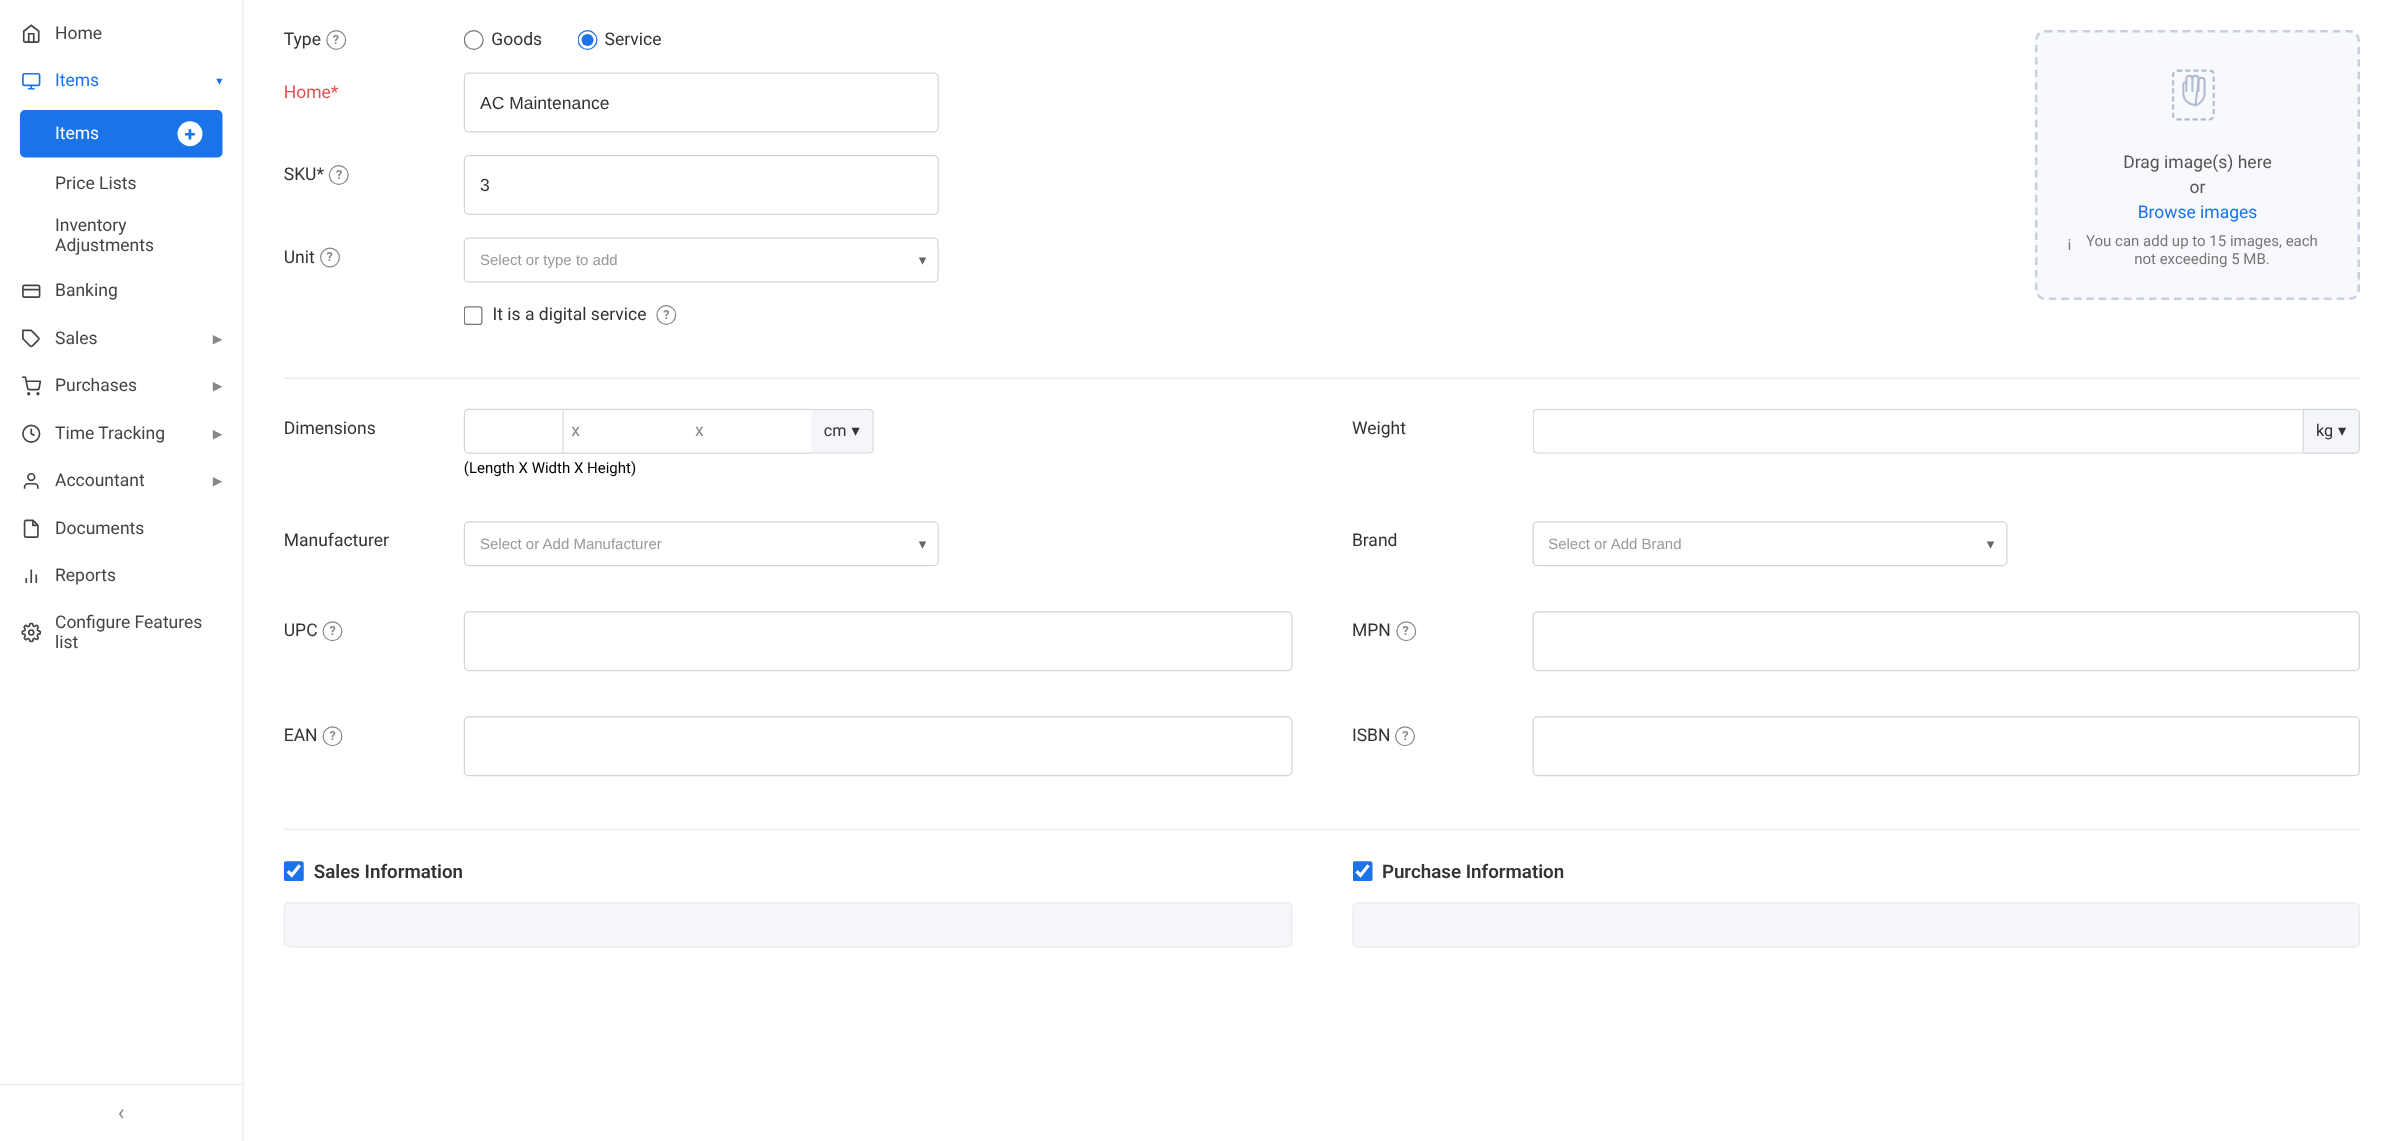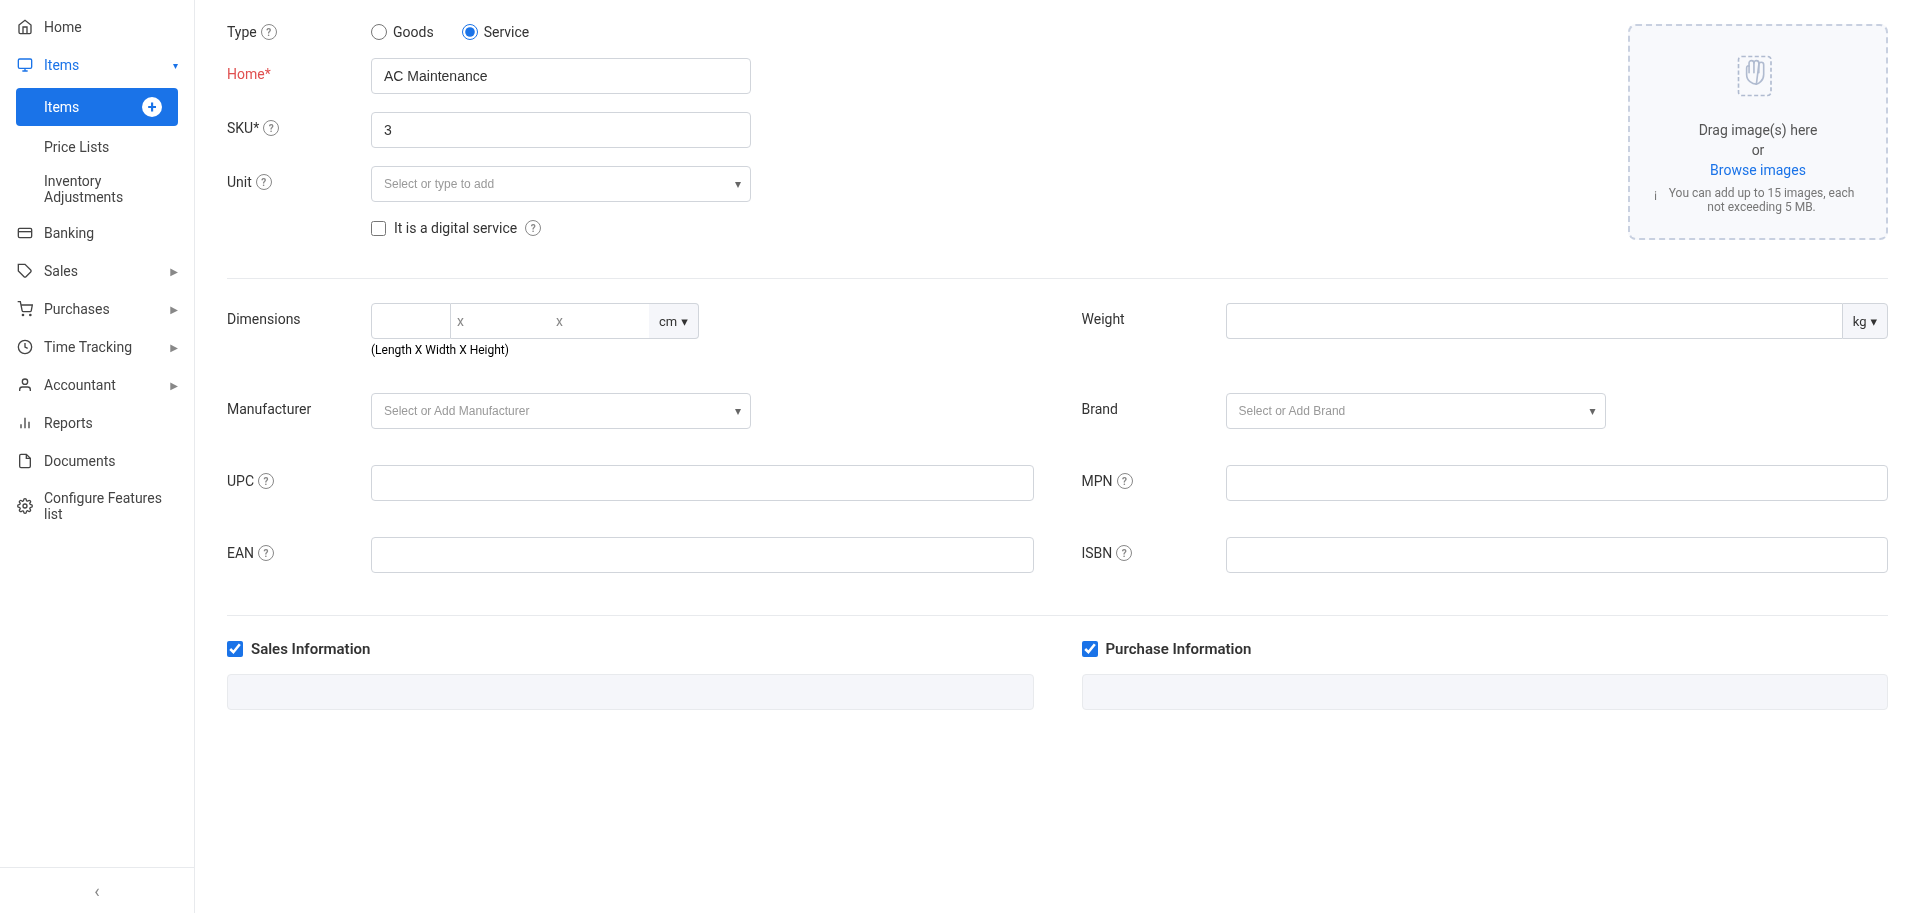--- a/index.html
+++ b/index.html
@@ -22,21 +22,21 @@
 
     .sidebar-collapse { padding: 12px 16px; border-top: 1px solid #e8eaed; cursor: pointer; color: #888; font-size: 18px; text-align: center; }
 
     
     .main { flex: 1; display: flex; flex-direction: column; height: 100%; overflow: hidden; }
     .main-header { display: flex; align-items: center; justify-content: space-between; padding: 16px 32px; background: #fff; border-bottom: 1px solid #e8eaed; }
     .main-title { font-size: 22px; font-weight: 600; color: #222; }
     .close-btn { width: 32px; height: 32px; display: flex; align-items: center; justify-content: center; cursor: pointer; color: #666; font-size: 20px; border-radius: 4px; }
 
     .main-body { flex: 1; overflow-y: auto; padding: 24px 32px 80px; background: #fff; position: relative; }
-    .form-input { width: 100%; height: 36px; border: 1px solid #d1d5db; border-radius: 4px; padding: 0 12px; font-size: 14px; color: #333; outline: none; background: #fff; }
+    .form-input { width: 100%; height: 48px; border: 1px solid #d1d5db; border-radius: 4px; padding: 0 12px; font-size: 14px; color: #333; outline: none; background: #fff; }
     .form-select { width: 100%; height: 36px; border: 1px solid #d1d5db; border-radius: 4px; padding: 0 32px 0 12px; font-size: 12px; color: #999; outline: none; background: #fff; appearance: none; cursor: pointer; position: relative; }
     .select-wrapper { position: relative; width: 100%; max-width: 380px; }
     .select-wrapper::after { content: '▾'; position: absolute; right: 10px; top: 50%; transform: translateY(-50%); pointer-events: none; color: #666; font-size: 12px; }
 
     
     .type-row { display: flex; align-items: center; gap: 24px; margin-bottom: 18px; }
     .type-label { width: 120px; flex-shrink: 0; font-size: 14px; color: #333; display: flex; align-items: center; gap: 4px; }
     .radio-group { display: flex; align-items: center; gap: 28px; }
     .radio-option { display: flex; align-items: center; gap: 6px; cursor: pointer; font-size: 14px; color: #333; }
     .radio-option input[type="radio"] { width: 16px; height: 16px; accent-color: #1a73e8; cursor: pointer; }
@@ -186,36 +186,36 @@
             <circle cx="12" cy="7" r="4"></circle>
           </svg>
       </span>
       <span class="nav-label">Accountant</span>
       <span class="chevron">▶</span>
     </div>
 
     <div class="nav-item">
       <span class="nav-icon">
         <svg width="16" height="16" viewBox="0 0 24 24" fill="none" stroke="currentColor" stroke-width="2">
+            <path d="M14 2H6a2 2 0 00-2 2v16a2 2 0 002 2h12a2 2 0 002-2V8z"></path>
+            <polyline points="14,2 14,8 20,8"></polyline>
+          </svg>
+      </span>
+      <span class="nav-label">Documents</span>
+    </div>
+
+    <div class="nav-item">
+      <span class="nav-icon">
+        <svg width="16" height="16" viewBox="0 0 24 24" fill="none" stroke="currentColor" stroke-width="2">
             <line x1="18" y1="20" x2="18" y2="10"></line>
             <line x1="12" y1="20" x2="12" y2="4"></line>
             <line x1="6" y1="20" x2="6" y2="14"></line>
           </svg>
       </span>
       <span class="nav-label">Reports</span>
-    </div>
-
-    <div class="nav-item">
-      <span class="nav-icon">
-        <svg width="16" height="16" viewBox="0 0 24 24" fill="none" stroke="currentColor" stroke-width="2">
-            <path d="M14 2H6a2 2 0 00-2 2v16a2 2 0 002 2h12a2 2 0 002-2V8z"></path>
-            <polyline points="14,2 14,8 20,8"></polyline>
-          </svg>
-      </span>
-      <span class="nav-label">Documents</span>
     </div>
 
     <div class="nav-item">
       <span class="nav-icon">
         <svg width="16" height="16" viewBox="0 0 24 24" fill="none" stroke="currentColor" stroke-width="2">
             <circle cx="12" cy="12" r="3"></circle>
             <path d="M19.4 15a1.65 1.65 0 00.33 1.82l.06.06a2 2 0 010 2.83 2 2 0 01-2.83 0l-.06-.06a1.65 1.65 0 00-1.82-.33 1.65 1.65 0 00-1 1.51V21a2 2 0 01-4 0v-.09A1.65 1.65 0 009 19.4a1.65 1.65 0 00-1.82.33l-.06.06a2 2 0 01-2.83-2.83l.06-.06A1.65 1.65 0 004.68 15a1.65 1.65 0 00-1.51-1H3a2 2 0 010-4h.09A1.65 1.65 0 004.6 9a1.65 1.65 0 00-.33-1.82l-.06-.06a2 2 0 012.83-2.83l.06.06A1.65 1.65 0 009 4.68a1.65 1.65 0 001-1.51V3a2 2 0 014 0v.09a1.65 1.65 0 001 1.51 1.65 1.65 0 001.82-.33l.06-.06a2 2 0 012.83 2.83l-.06.06A1.65 1.65 0 0019.4 9a1.65 1.65 0 001.51 1H21a2 2 0 010 4h-.09a1.65 1.65 0 00-1.51 1z"></path>
           </svg>
       </span>
       <span class="nav-label">Configure Features list</span>

